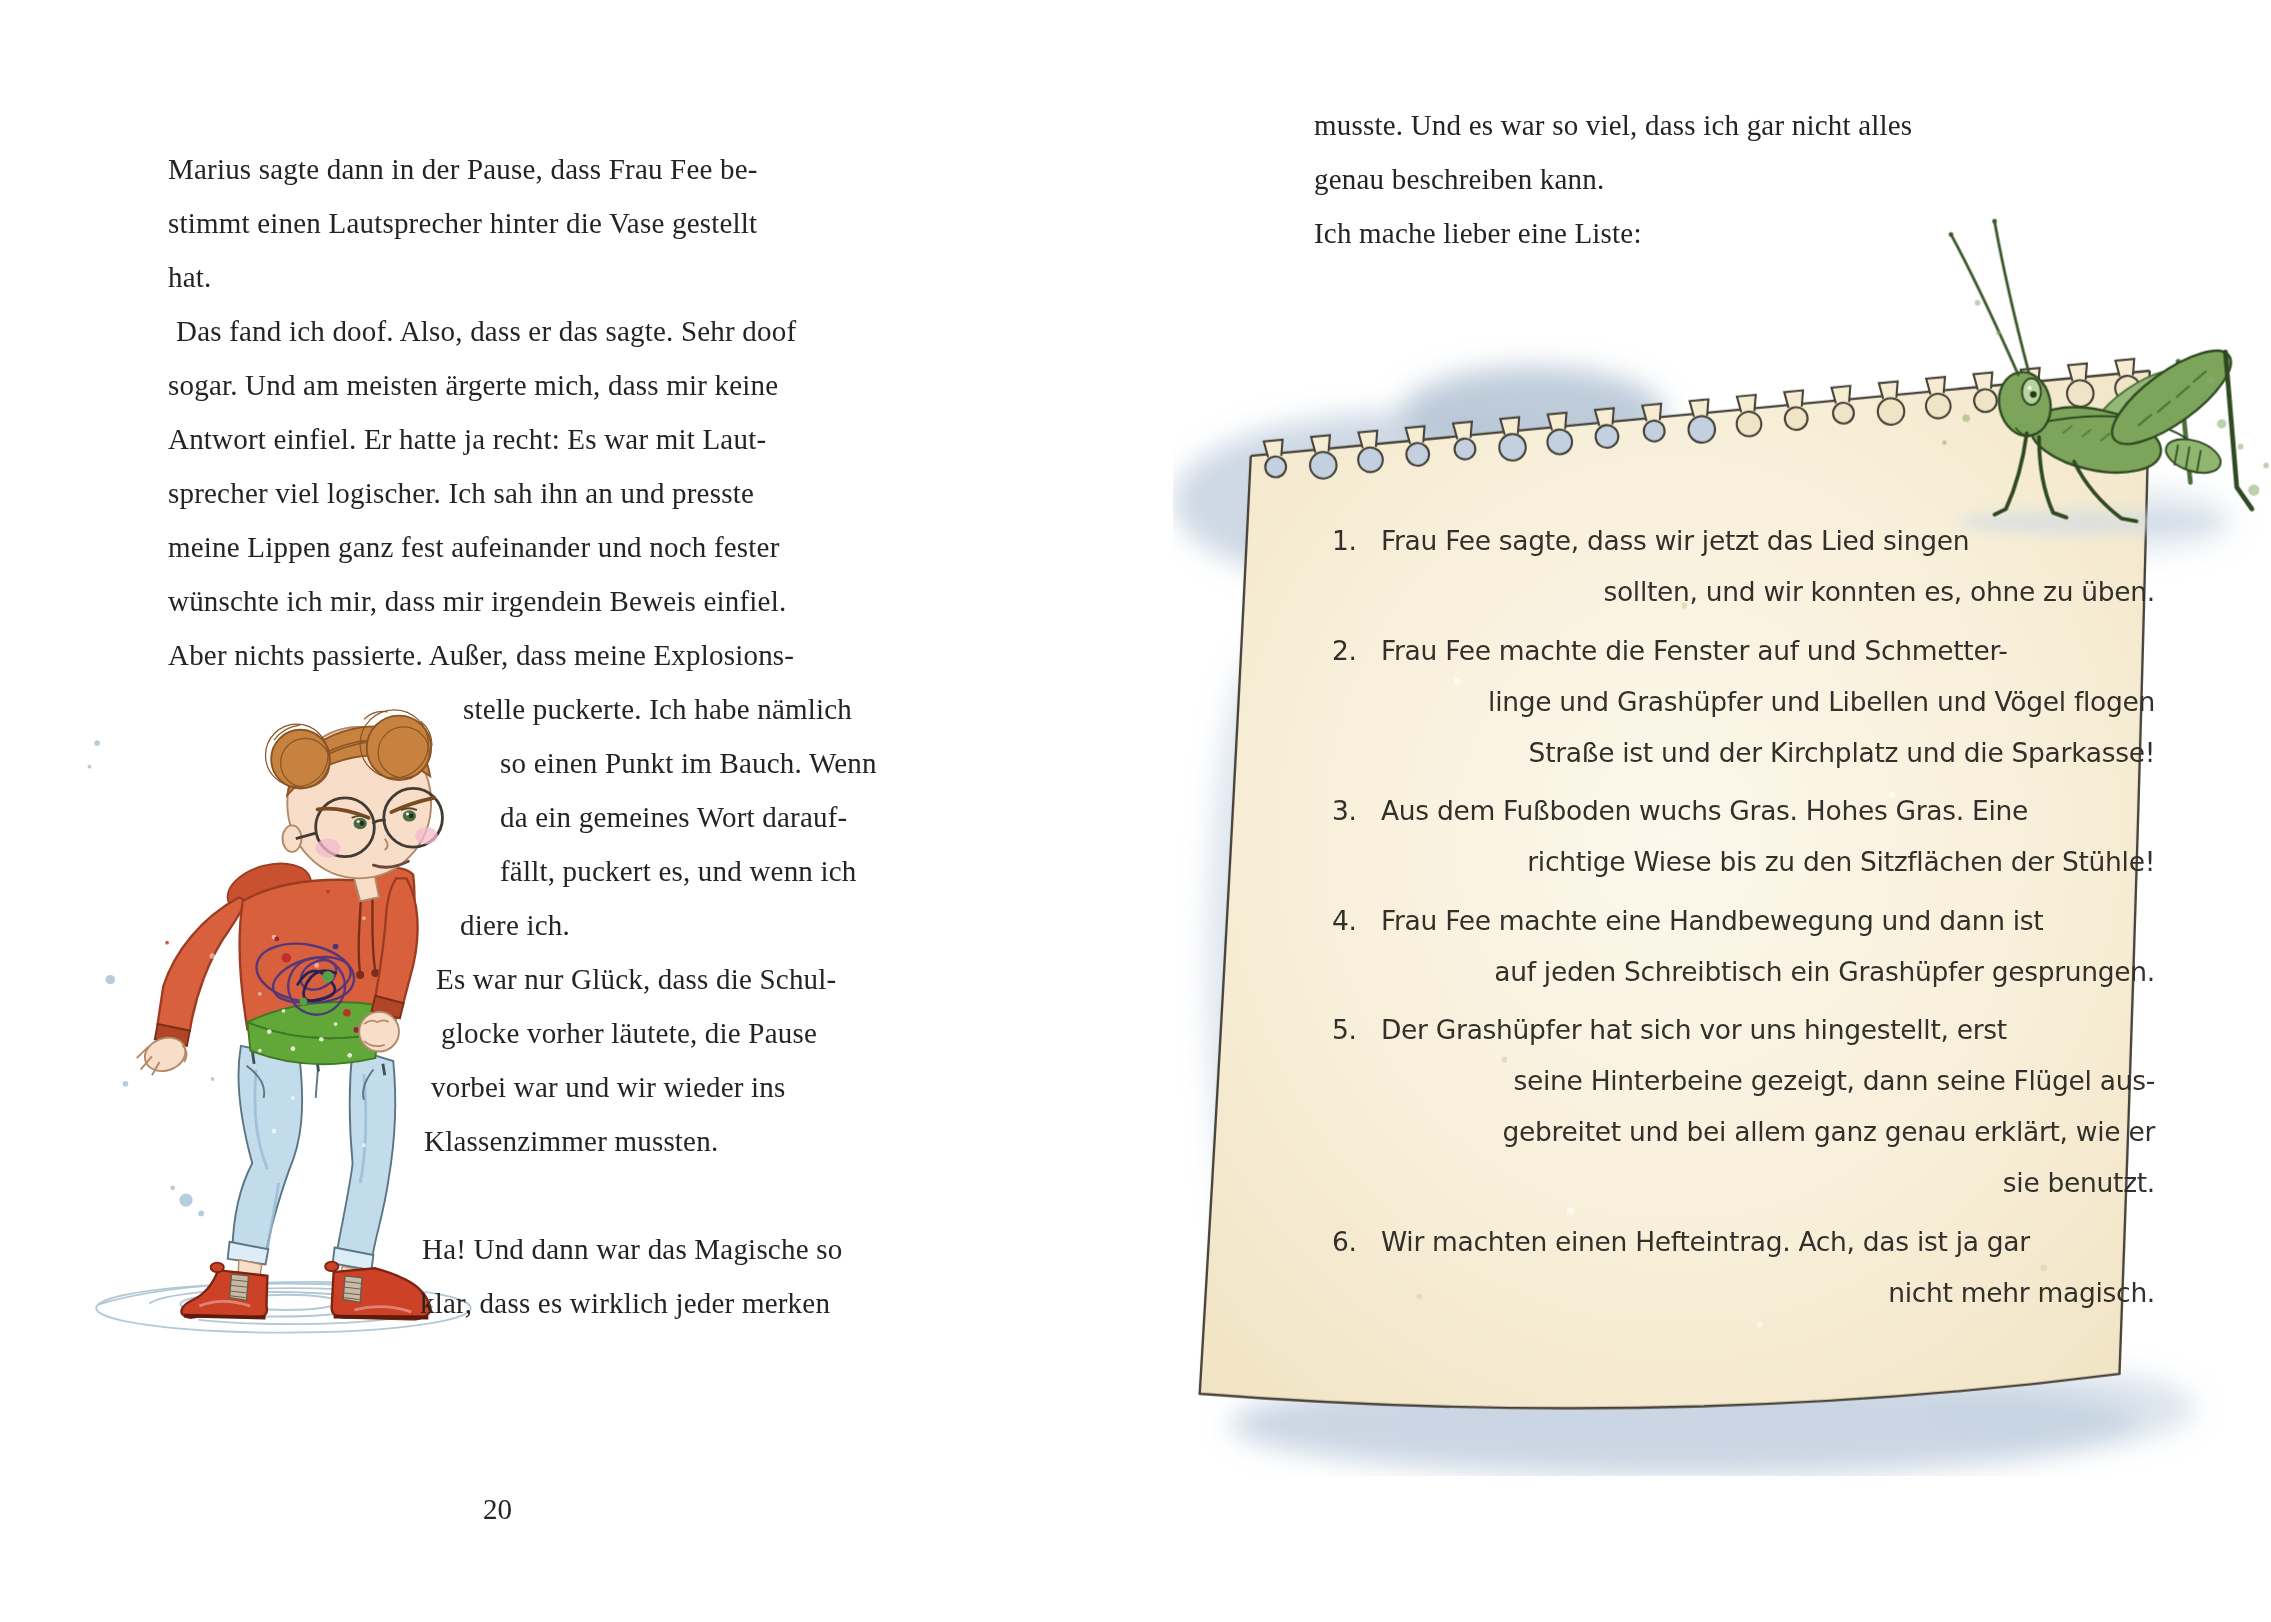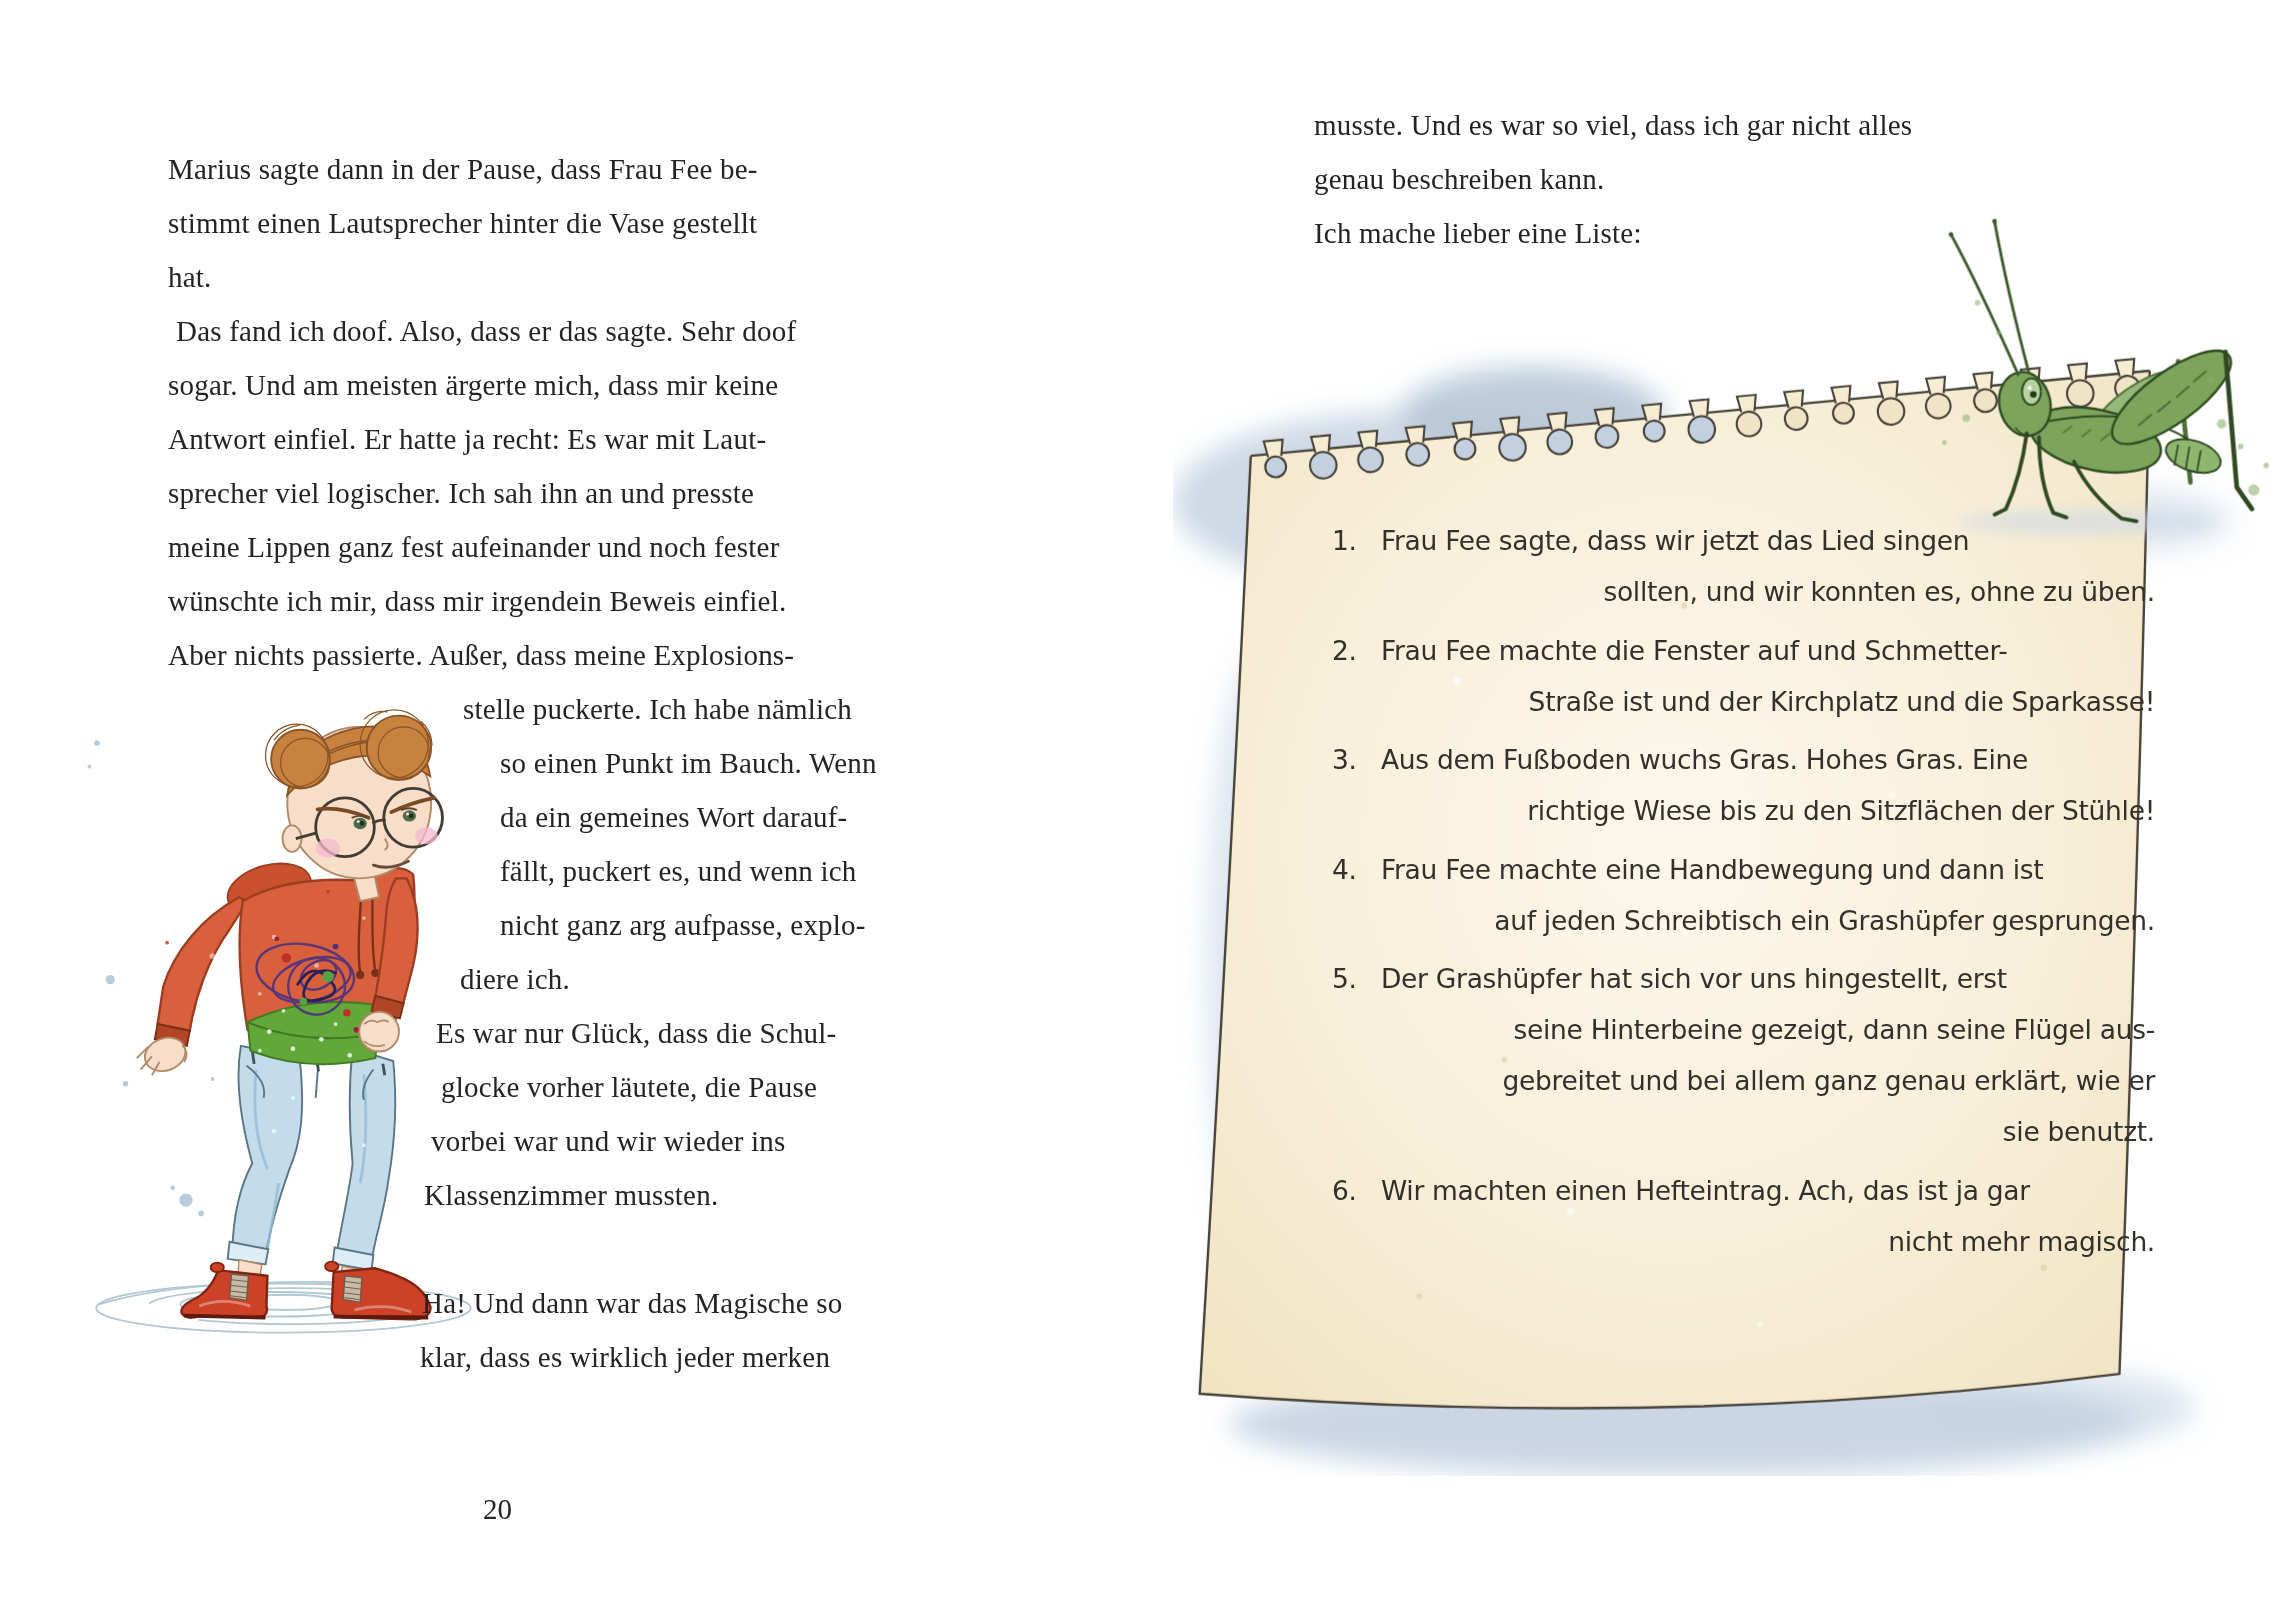--- a/index.html
+++ b/index.html
@@ -36,21 +36,20 @@
       <div class="book-line" style="margin-left: 0px;">sogar. Und am meisten ärgerte mich, dass mir keine</div>
       <div class="book-line" style="margin-left: 0px;">Antwort einfiel. Er hatte ja recht: Es war mit Laut-</div>
       <div class="book-line" style="margin-left: 0px;">sprecher viel logischer. Ich sah ihn an und presste</div>
       <div class="book-line" style="margin-left: 0px;">meine Lippen ganz fest aufeinander und noch fester</div>
       <div class="book-line" style="margin-left: 0px;">wünschte ich mir, dass mir irgendein Beweis einfiel.</div>
       <div class="book-line" style="margin-left: 0px;">Aber nichts passierte. Außer, dass meine Explosions-</div>
       <div class="book-line" style="margin-left: 295px;">stelle puckerte. Ich habe nämlich</div>
       <div class="book-line" style="margin-left: 332px;">so einen Punkt im Bauch. Wenn</div>
       <div class="book-line" style="margin-left: 332px;">da ein gemeines Wort darauf-</div>
       <div class="book-line" style="margin-left: 332px;">fällt, puckert es, und wenn ich</div>
-      <div class="book-line" style="margin-left: 332px;">nicht ganz arg aufpasse, explo-</div>
       <div class="book-line" style="margin-left: 292px;">diere ich.</div>
       <div class="book-line" style="margin-left: 268px;">Es war nur Glück, dass die Schul-</div>
       <div class="book-line" style="margin-left: 273px;">glocke vorher läutete, die Pause</div>
       <div class="book-line" style="margin-left: 263px;">vorbei war und wir wieder ins</div>
       <div class="book-line" style="margin-left: 256px;">Klassenzimmer mussten.</div>
       <div class="book-line gap" style="margin-left: 254px;">Ha! Und dann war das Magische so</div>
       <div class="book-line" style="margin-left: 252px;">klar, dass es wirklich jeder merken</div>
     </div>
 
   <div id="page-num" class="txt">20</div>
@@ -466,20 +465,21 @@
           <circle cx="838" cy="222" r="4"></circle>
           <circle cx="815" cy="248" r="2.5"></circle>
       </g>
     </g>
   </svg>
 
   <div id="note-text" class="txt">
       <div class="note-line"><span class="num">1.</span>Frau Fee sagte, dass wir jetzt das Lied singen</div>
       <div class="note-line cont">sollten, und wir konnten es, ohne zu üben.</div>
       <div class="note-line item-start"><span class="num">2.</span>Frau Fee machte die Fenster auf und Schmetter-</div>
+      <div class="note-line cont">linge und Grashüpfer und Libellen und Vögel flogen</div>
       <div class="note-line cont">Straße ist und der Kirchplatz und die Sparkasse!</div>
       <div class="note-line item-start"><span class="num">3.</span>Aus dem Fußboden wuchs Gras. Hohes Gras. Eine</div>
       <div class="note-line cont">richtige Wiese bis zu den Sitzflächen der Stühle!</div>
       <div class="note-line item-start"><span class="num">4.</span>Frau Fee machte eine Handbewegung und dann ist</div>
       <div class="note-line cont">auf jeden Schreibtisch ein Grashüpfer gesprungen.</div>
       <div class="note-line item-start"><span class="num">5.</span>Der Grashüpfer hat sich vor uns hingestellt, erst</div>
       <div class="note-line cont">seine Hinterbeine gezeigt, dann seine Flügel aus-</div>
       <div class="note-line cont">gebreitet und bei allem ganz genau erklärt, wie er</div>
       <div class="note-line cont">sie benutzt.</div>
       <div class="note-line item-start"><span class="num">6.</span>Wir machten einen Hefteintrag. Ach, das ist ja gar</div>

